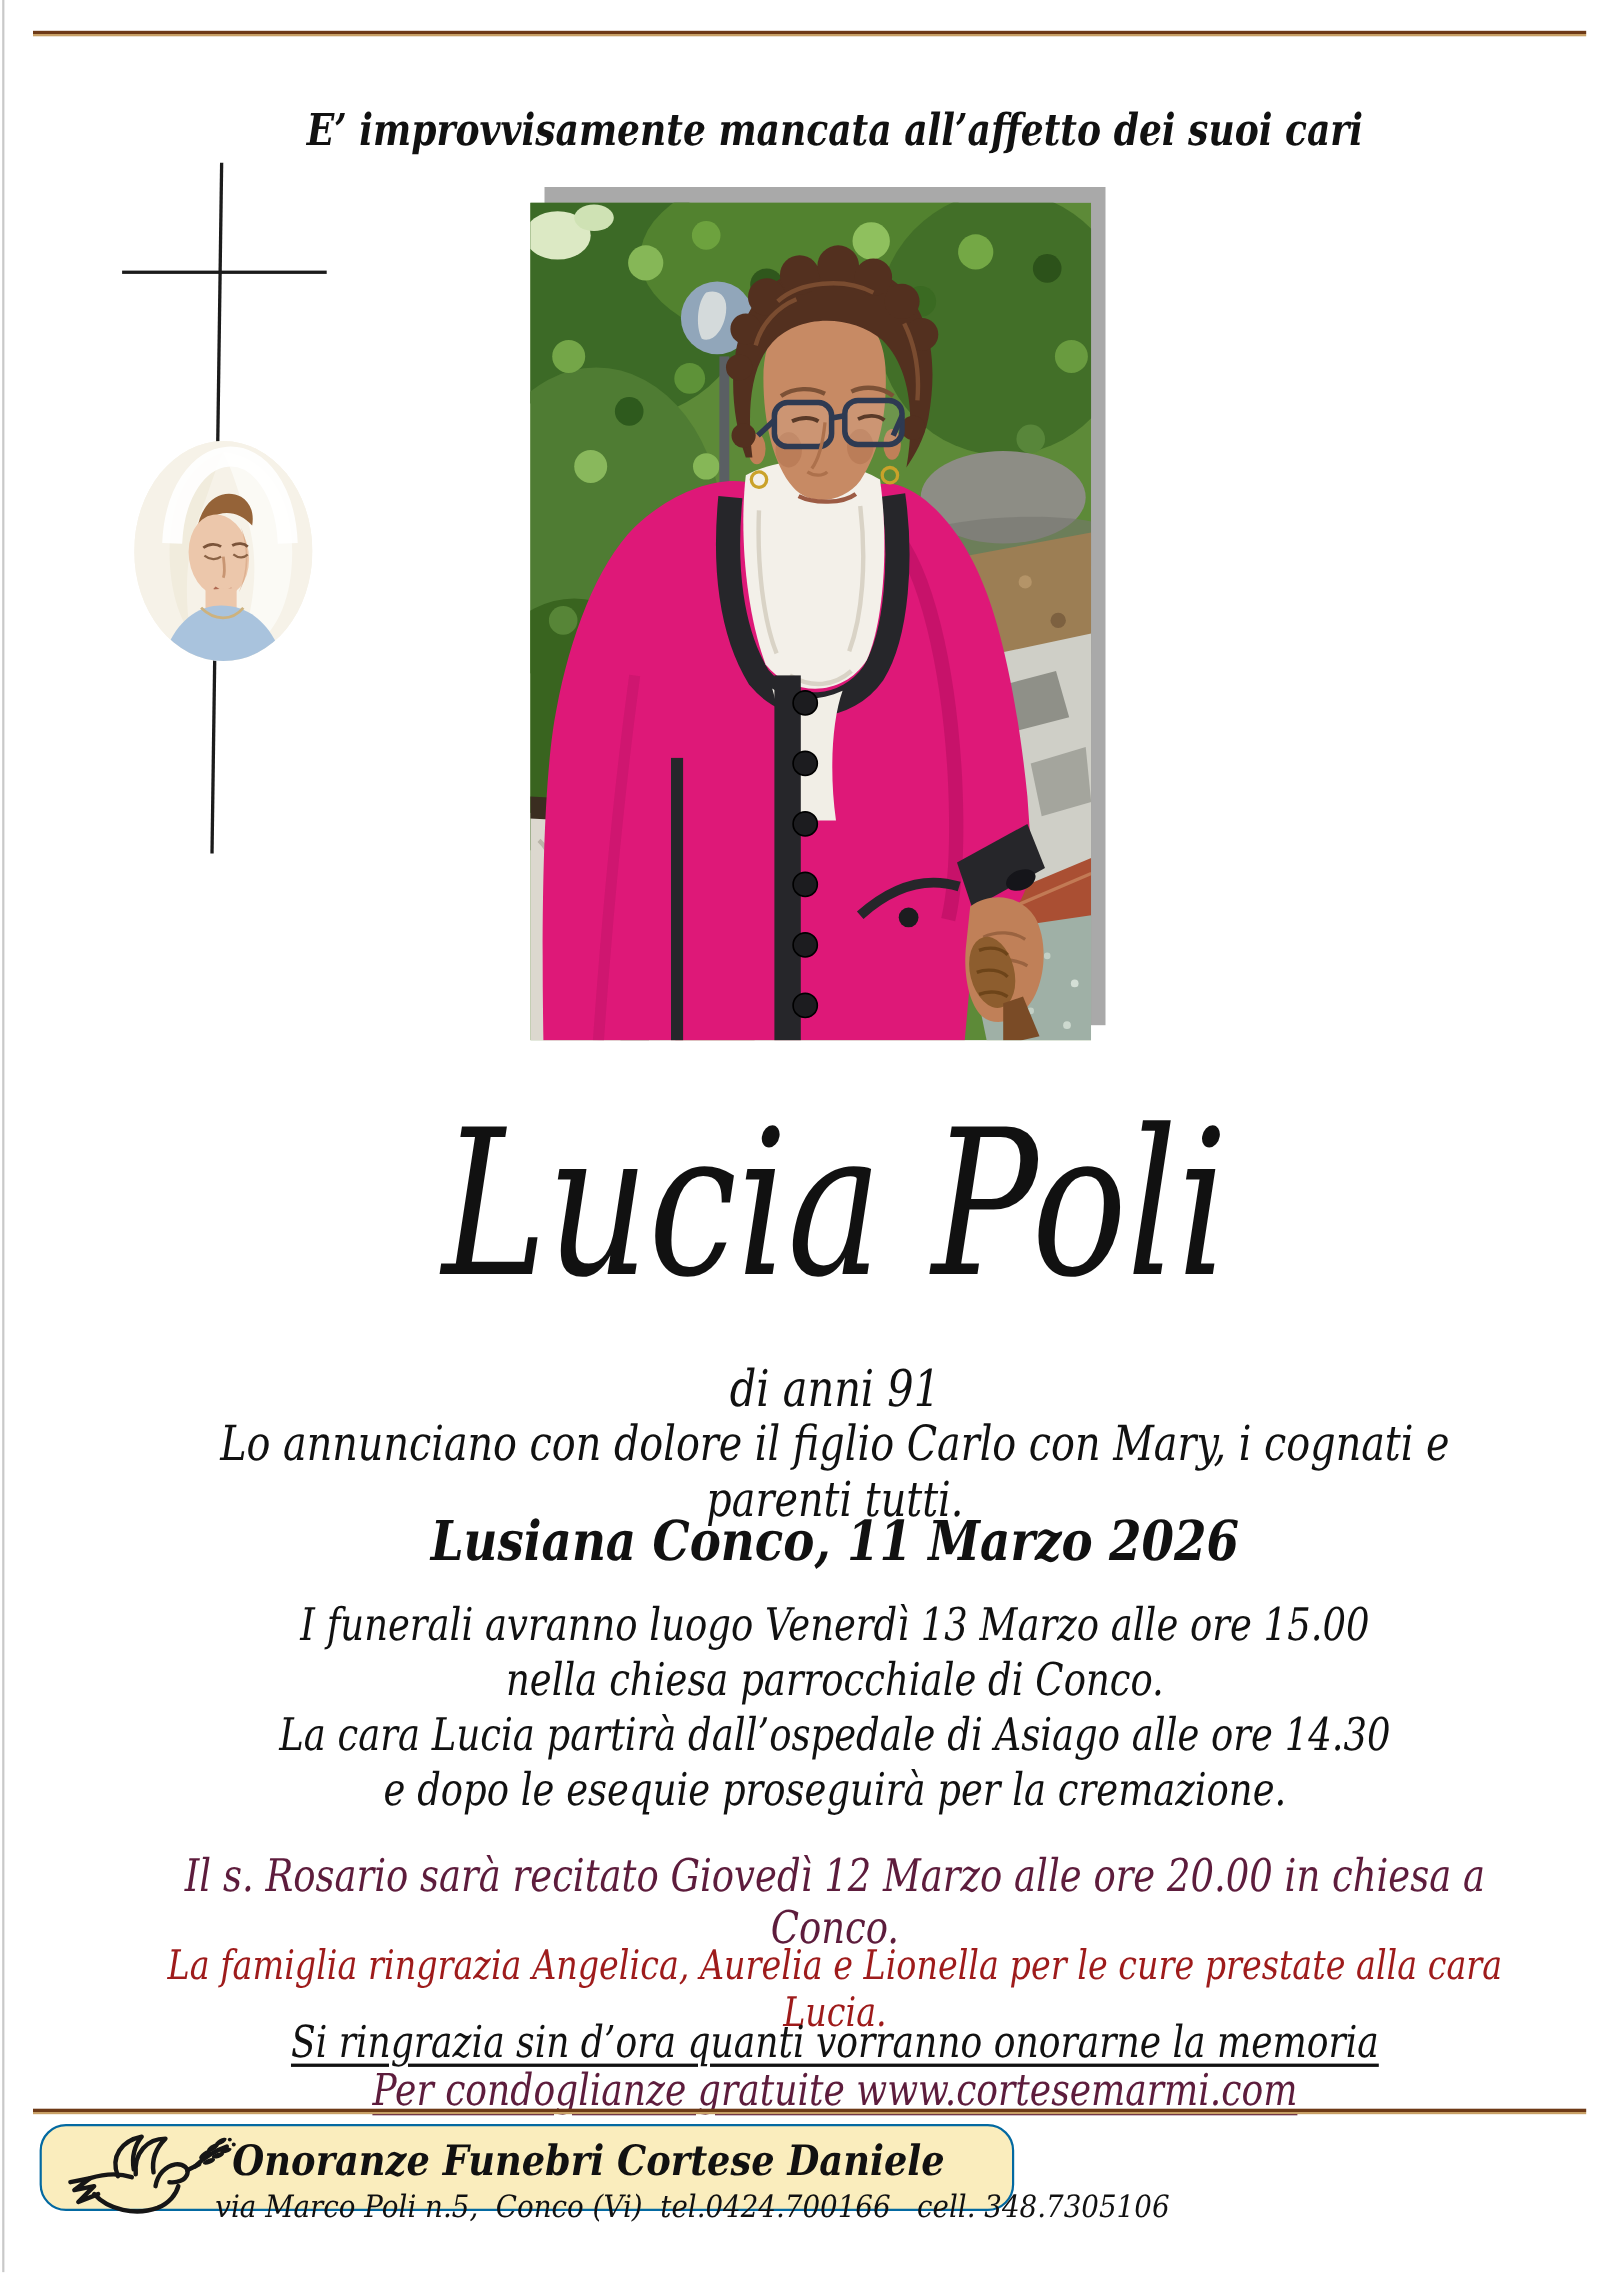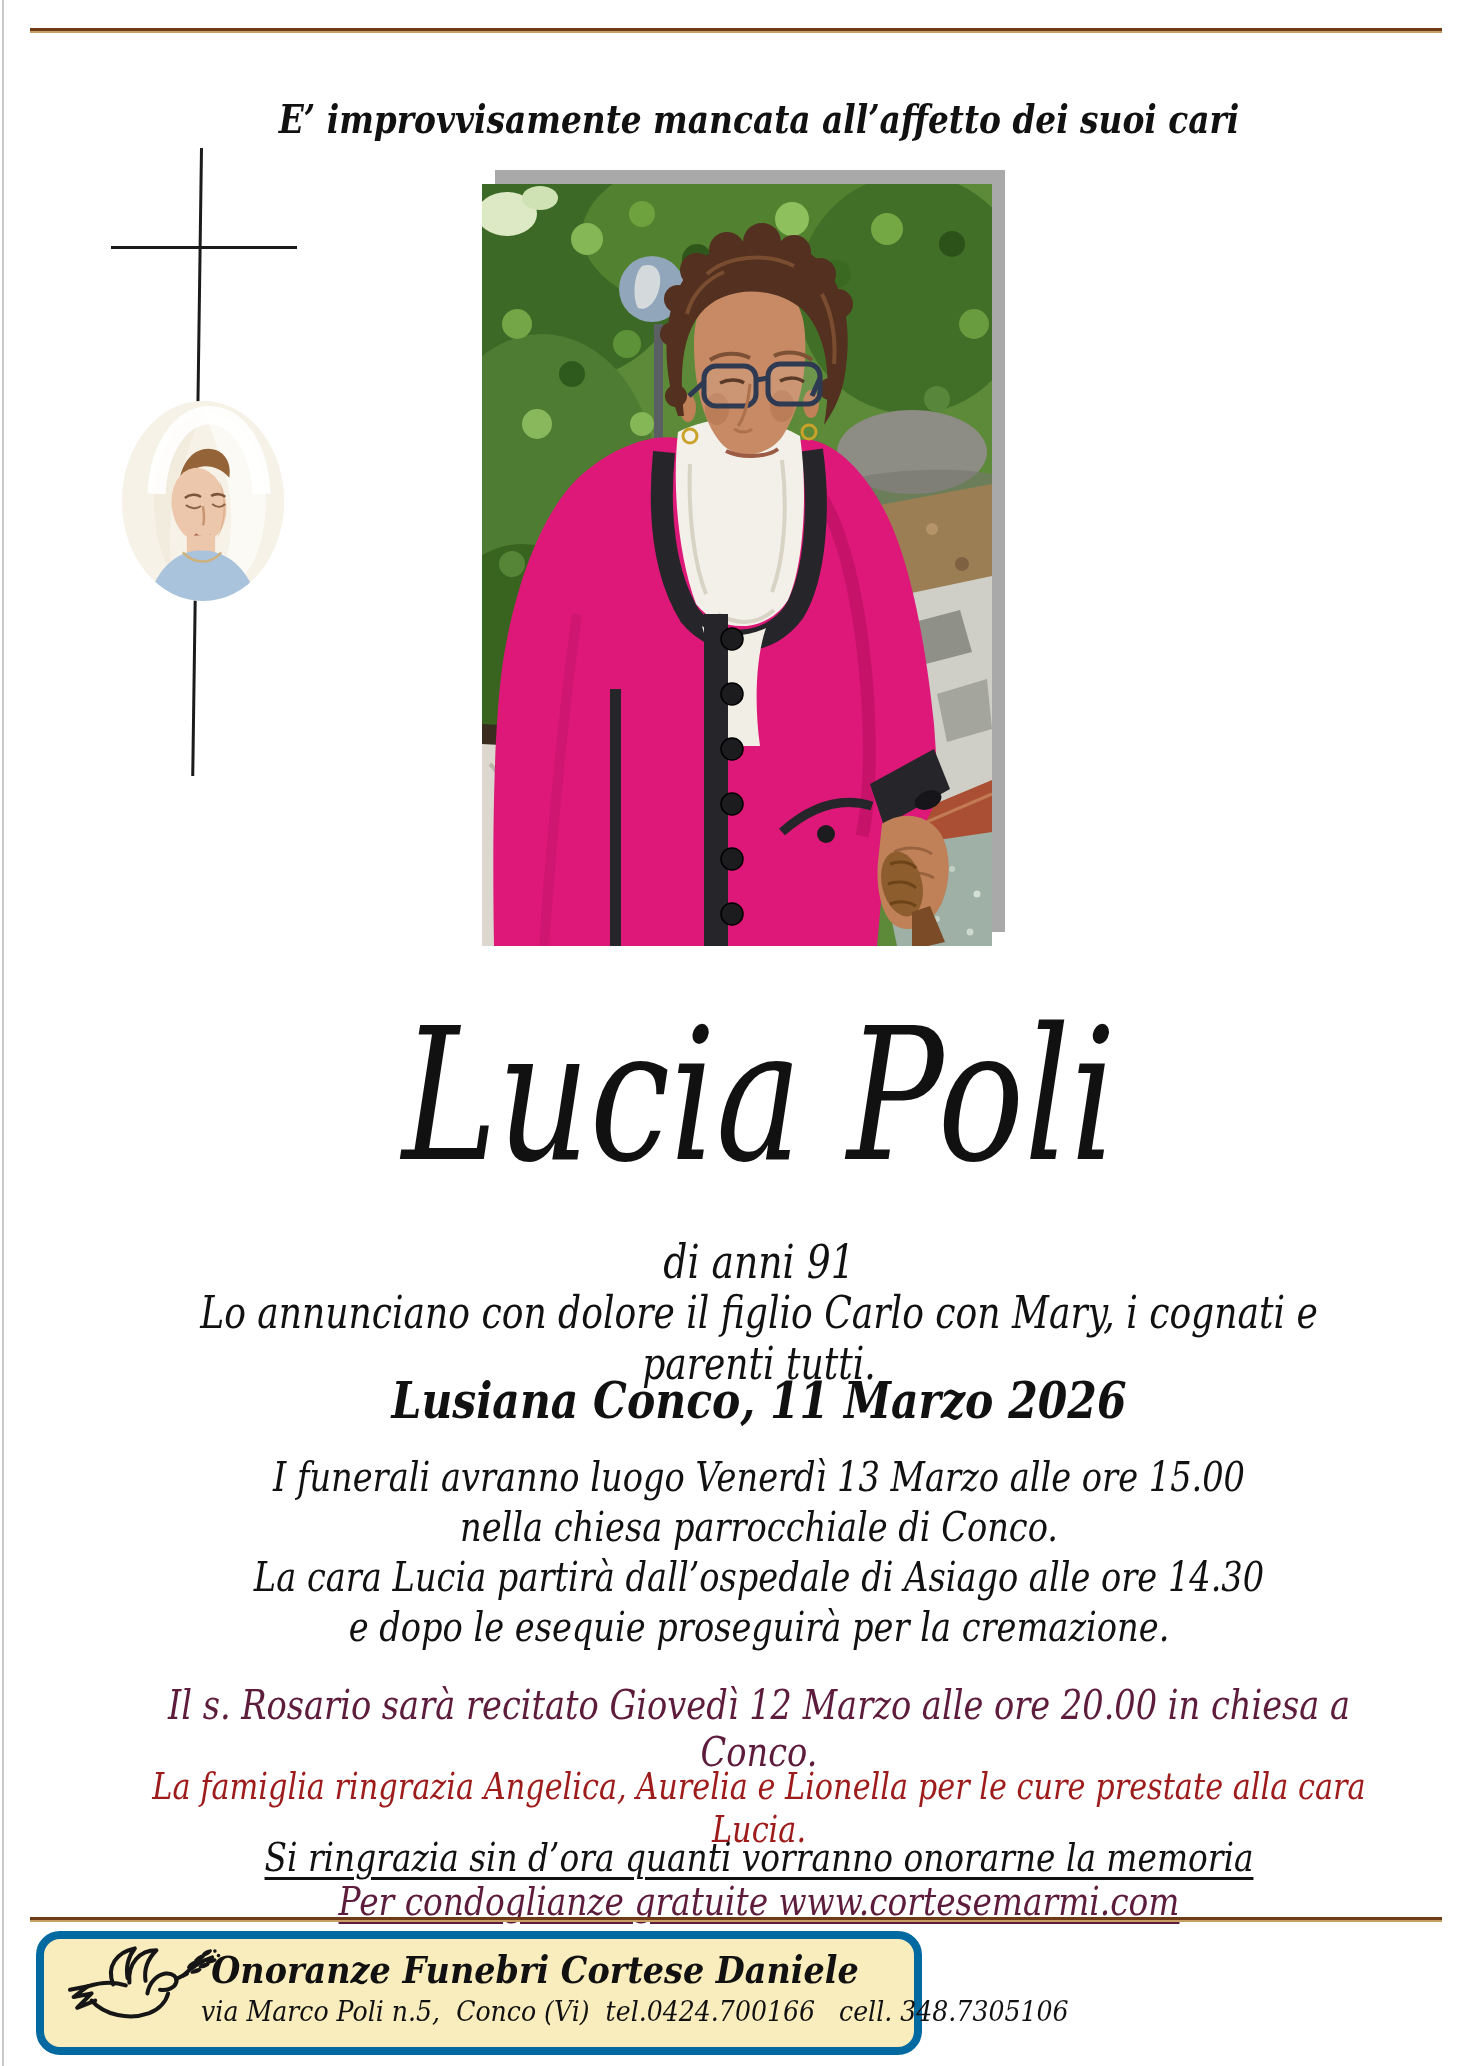--- a/index.html
+++ b/index.html
@@ -36,22 +36,22 @@
   .cross-h{position:absolute;left:111px;top:246px;width:186px;height:3px;background:#1b1b1b;}
 
   .madonna{position:absolute;left:122px;top:401px;width:162px;height:200px;border-radius:50%;
            overflow:hidden;background:#f6f2e8;}
   .madonna svg{display:block;width:100%;height:100%;}
 
   .photo-shadow{position:absolute;left:495px;top:170px;width:510px;height:762px;background:#a9a9a9;}
   .photo{position:absolute;left:482px;top:184px;width:510px;height:762px;overflow:hidden;}
   .photo svg{display:block;width:100%;height:100%;}
 
-  .footer-box{position:absolute;left:36px;top:1931px;width:886px;height:124px;box-sizing:border-box;
-              background:var(--c-footer_bg,#faedbd);border:8px solid #0369a1;border-radius:24px;}
+  .footer-box{position:absolute;left:36px;top:1931px;width:886px;height:79px;box-sizing:border-box;
+              background:var(--c-footer_bg,#faedbd);border:2px solid #0369a1;border-radius:24px;}
   .dove{position:absolute;left:14px;top:4px;width:168px;height:90px;}
   .fcol{position:absolute;left:120px;right:8px;top:8px;text-align:center;font-style:italic;}
   .ftitle{font-size:38px;font-weight:bold;transform:scaleX(0.88);transform-origin:50% 50%;}
   .fsub{font-size:28px;margin-top:3px;white-space:pre;transform:scaleX(0.9);transform-origin:50% 50%;}
 </style>
 </head>
 <body>
 
 <div class="page">
   <div class="page-edge"></div>

